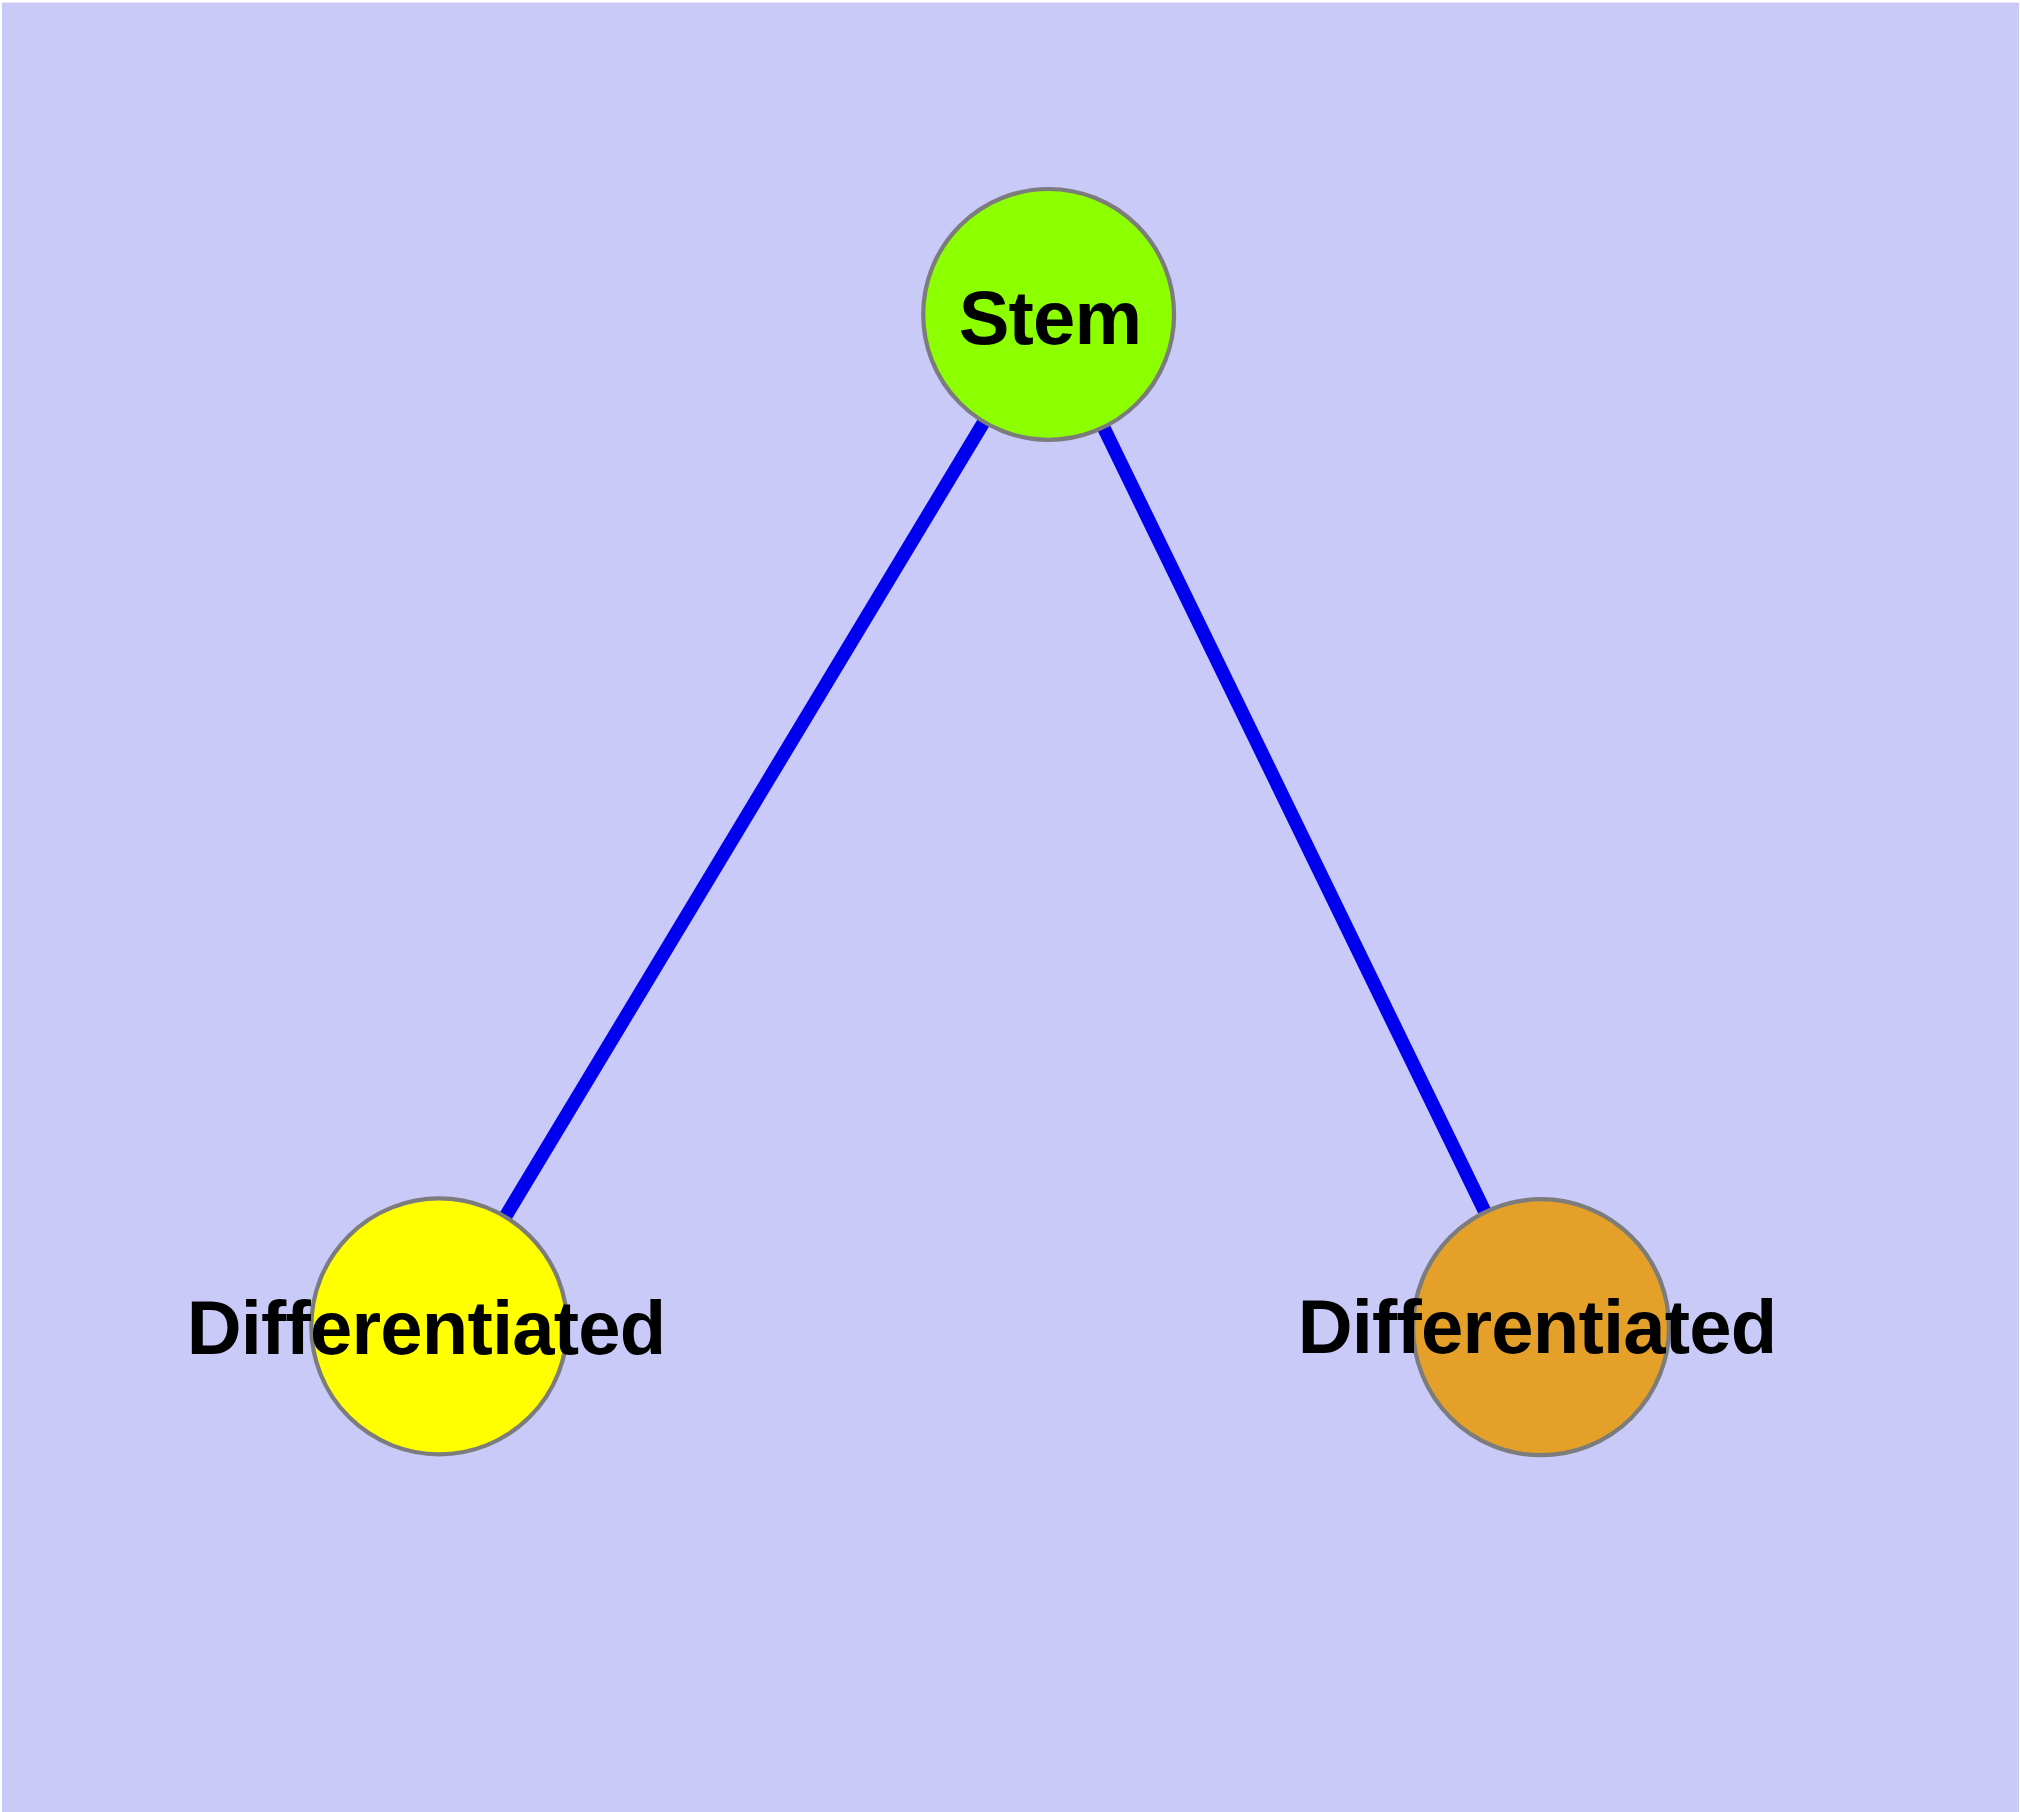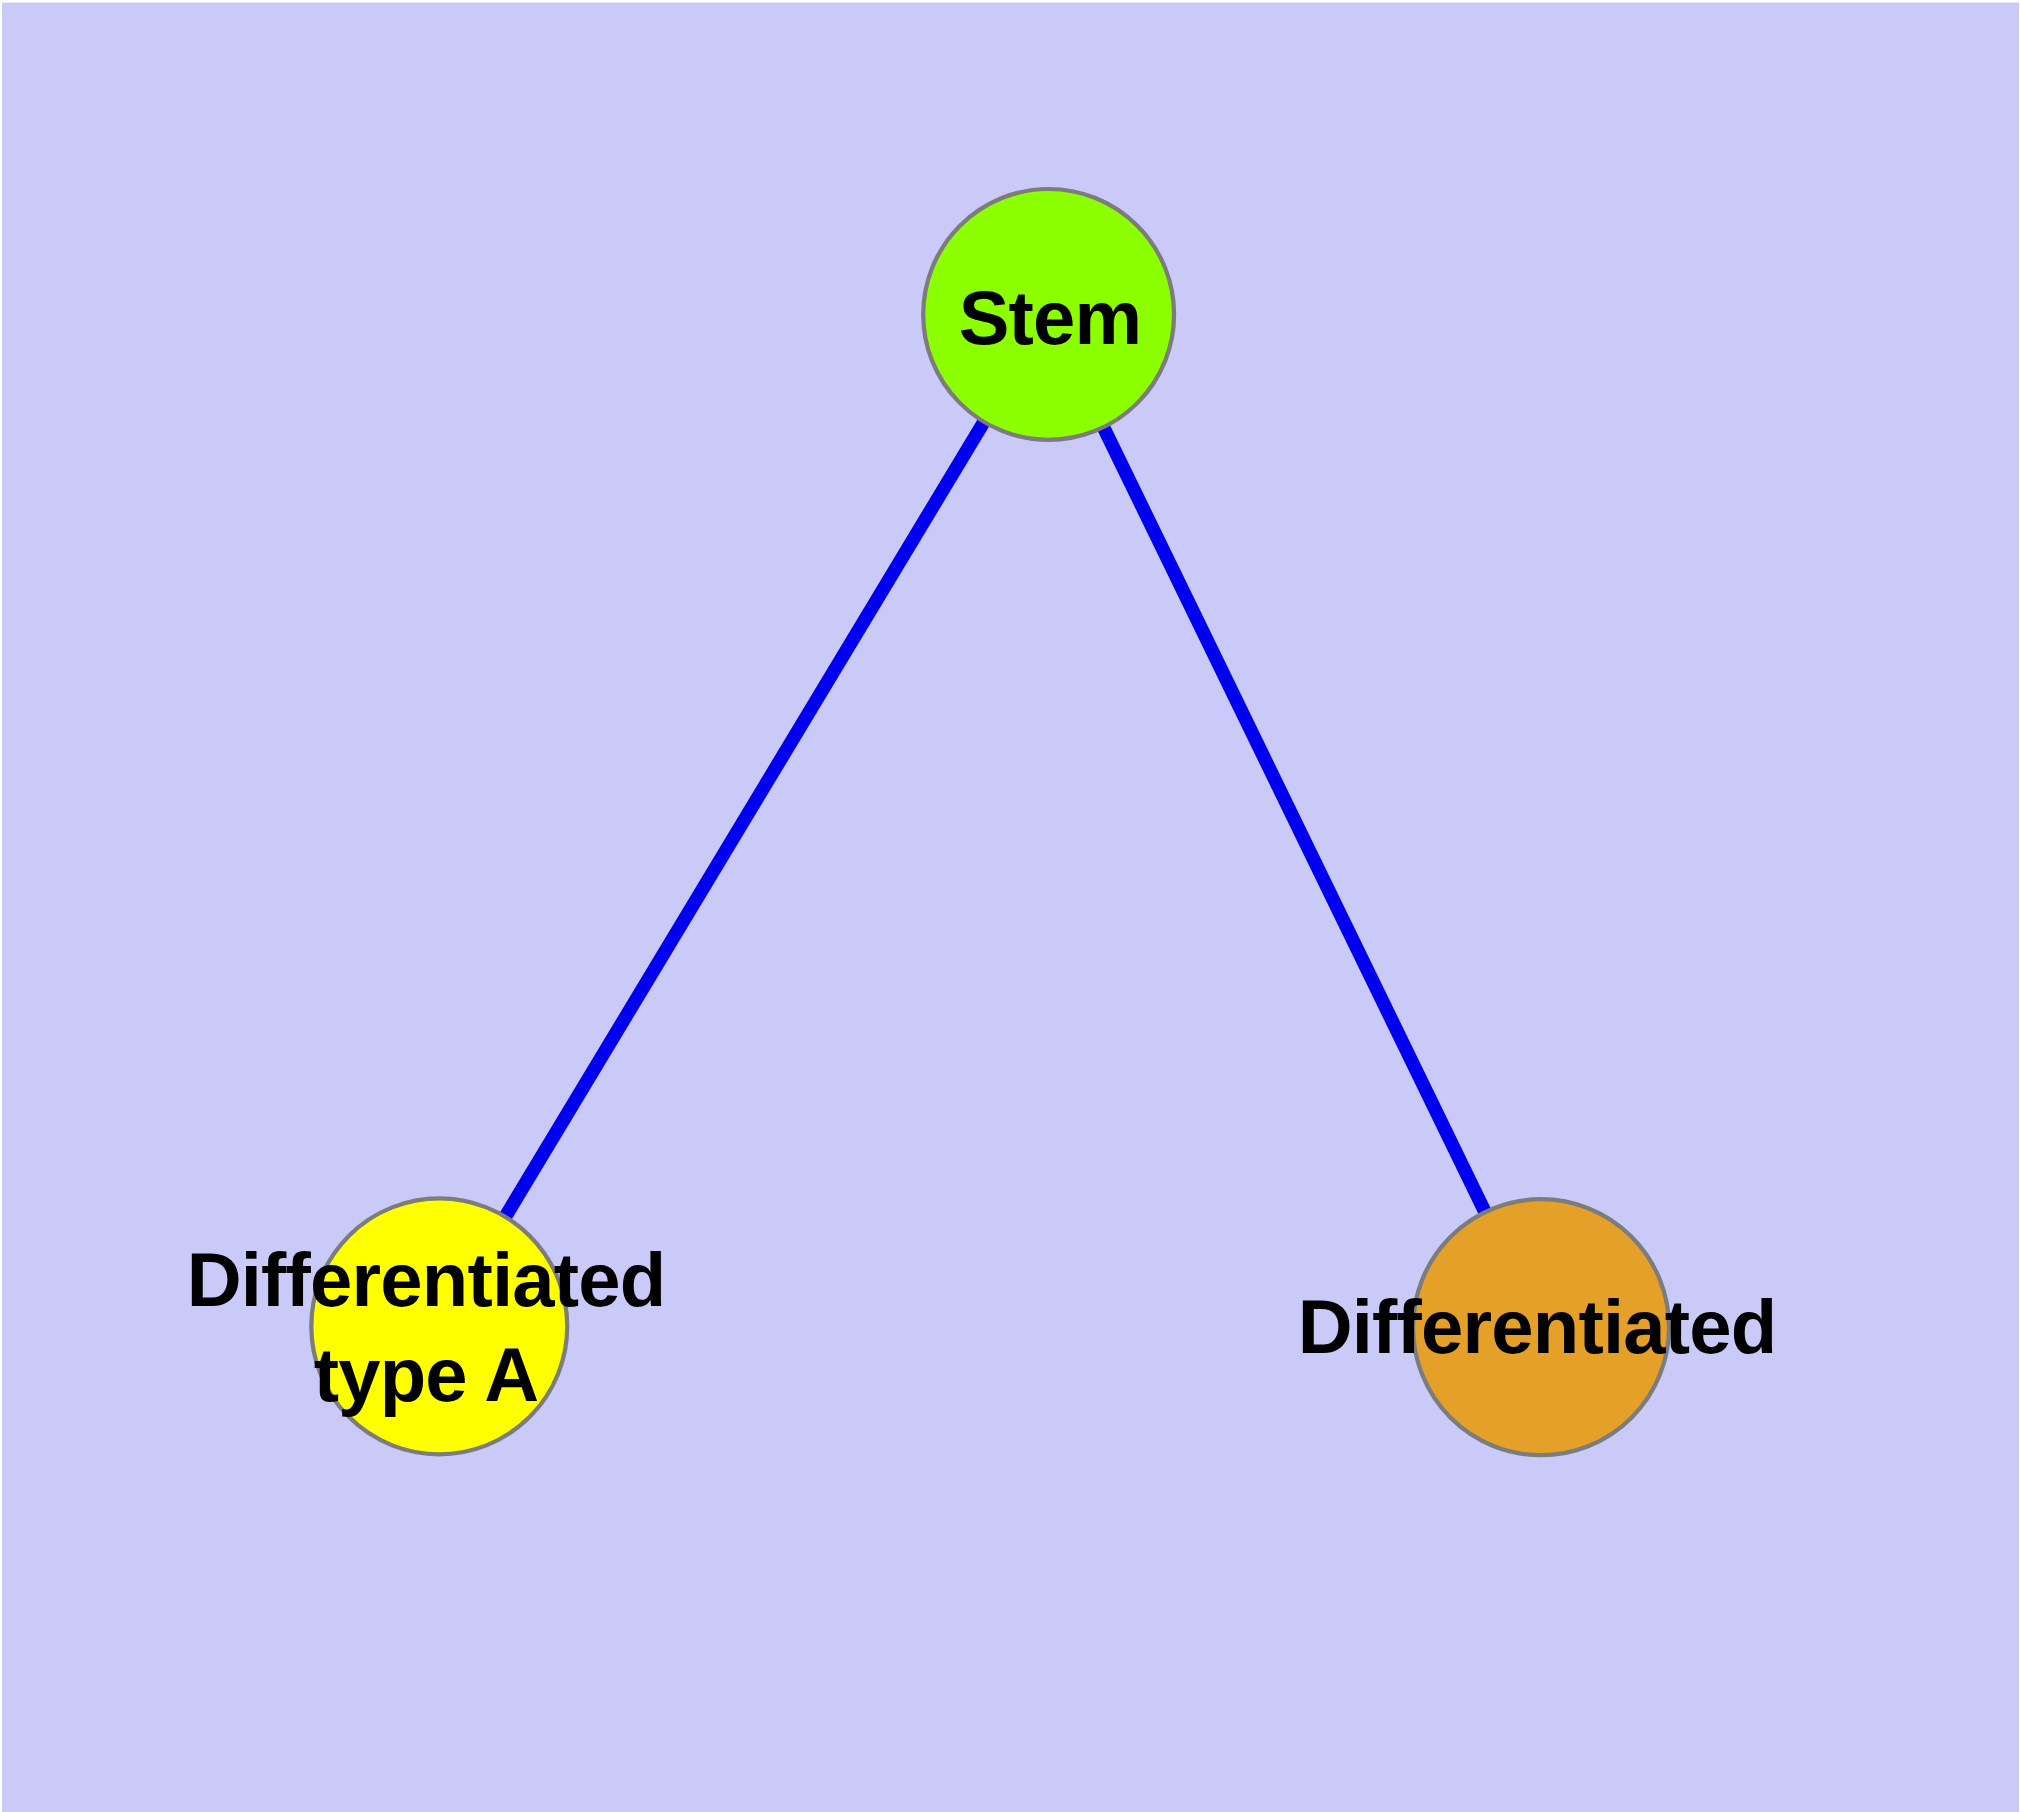--- a/index.html
+++ b/index.html
@@ -53,21 +53,20 @@
     <circle cx="1818" cy="1566" r="151" stroke-width="5" fill="#E4A029" stroke="#7C7C7C"></circle>
   </svg>
 
   <div class="node-label label-stem">
     <div>Stem</div>
     <div></div>
   </div>
 
   <div class="node-label label-type-a">
     <div>Differentiated</div>
-    <div>type A</div>
   </div>
 
   <div class="node-label label-type-b">
     <div>Differentiated</div>
   </div>
 
 </div>
 
 
 </body></html>

